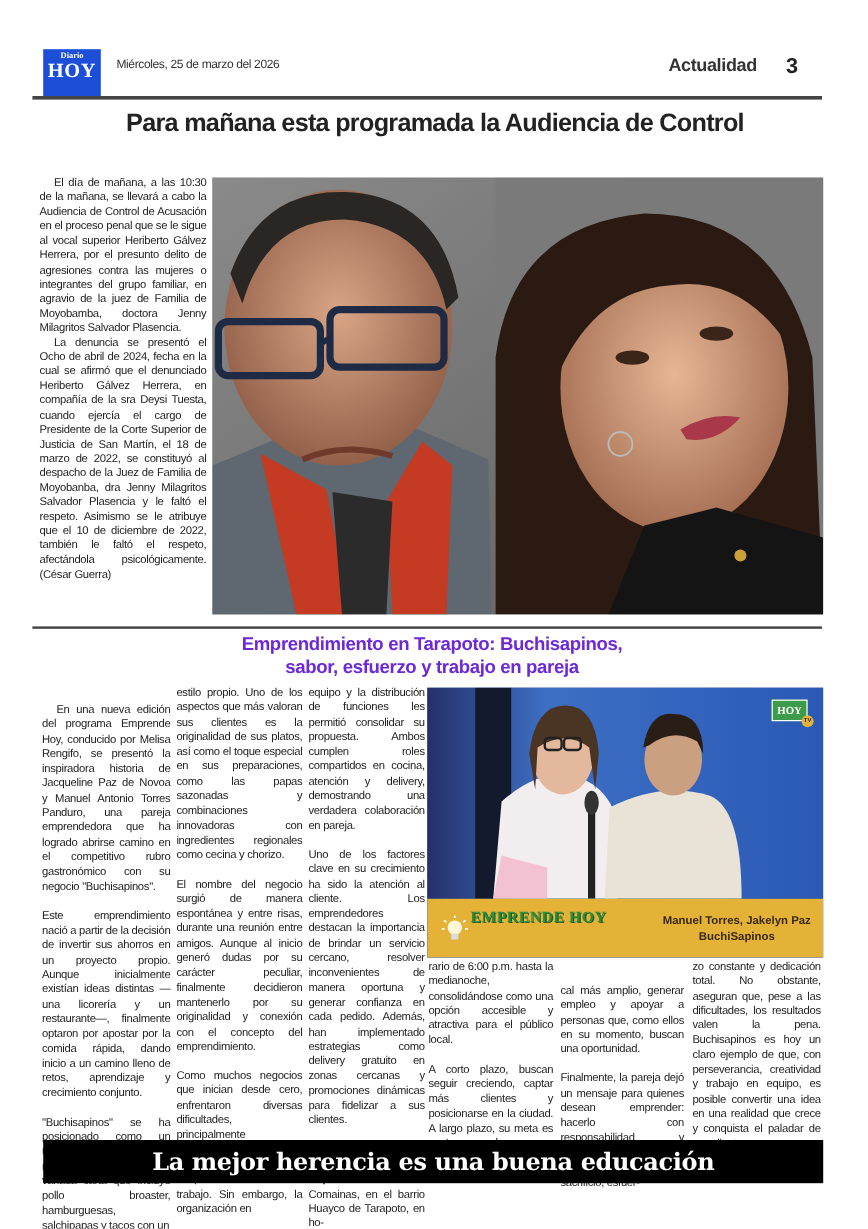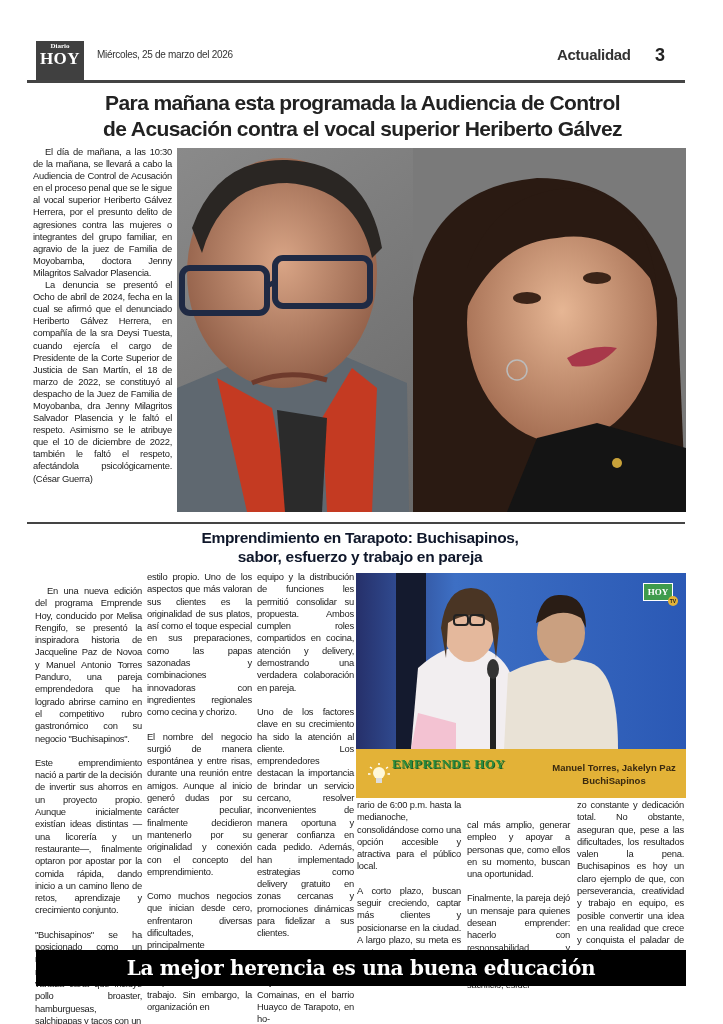--- a/index.html
+++ b/index.html
@@ -1,41 +1,41 @@
 <!DOCTYPE html>
 <html><head>
 <meta charset="utf-8">
 <style>
   html, body { margin: 0; padding: 0; background: #ffffff; }
   body { width: 723px; height: 1024px; position: relative; overflow: hidden; font-family: "Liberation Sans", sans-serif; color: #222; }
   .abs { position: absolute; }
 
   
-  .logo { left: 36px; top: 41px; width: 48px; height: 40px; background: #404040; color: #fff; text-align: center; }
+  .logo { left: 36px; top: 41px; width: 48px; height: 40px; background: #1d4ed8; color: #fff; text-align: center; }
   .logo .small { font-family: "Liberation Serif", serif; font-size: 7px; font-weight: bold; line-height: 8px; display: block; padding-top: 1px; }
   .logo .big { font-family: "Liberation Serif", serif; font-size: 17px; font-weight: bold; line-height: 17px; display: block; letter-spacing: 0.5px; }
   .date { left: 97px; top: 49px; font-size: 10px; color: #333; letter-spacing: -0.3px; }
   .section { left: 557px; top: 46px; font-size: 15px; font-weight: bold; color: #333; letter-spacing: -0.3px; }
   .pagenum { left: 655px; top: 45px; font-size: 18px; font-weight: bold; color: #222; }
   .rule-top { left: 27px; top: 80px; width: 658px; height: 3px; background: #444; }
 
   
   .headline1 { left: 60px; top: 90px; width: 605px; text-align: center; font-size: 21px; font-weight: bold; line-height: 26px; color: #222; letter-spacing: -0.6px; }
 
   
   .col1 { left: 33px; top: 146px; width: 139px; font-size: 9.4px; line-height: 12.1px; text-align: justify; color: #222; letter-spacing: -0.25px; }
   .col1 p { margin: 0; text-indent: 12px; }
 
   
   .photo1 { left: 177px; top: 148px; width: 509px; height: 364px; overflow: hidden; background: #6e6e6e; }
 
   .rule-mid { left: 27px; top: 522px; width: 658px; height: 2px; background: #444; }
 
   
-  .headline2 { left: 130px; top: 528px; width: 460px; text-align: center; font-size: 15.5px; font-weight: bold; line-height: 19px; color: #0f172a; letter-spacing: -0.3px; }
+  .headline2 { left: 130px; top: 528px; width: 460px; text-align: center; font-size: 15.5px; font-weight: bold; line-height: 19px; color: #6d28d9; letter-spacing: -0.3px; }
 
   
   .col2 { font-size: 9.4px; line-height: 12.3px; text-align: justify; color: #222; letter-spacing: -0.25px; }
   .col2 p { margin: 0 0 12px 0; }
   .col2 p.first { text-indent: 12px; }
   .c2a { left: 35px; top: 585px; width: 107px; }
   .c2b { left: 147px; top: 571px; width: 105px; }
   .c2c { left: 257px; top: 571px; width: 97px; }
   .c2d { left: 357px; top: 799px; width: 104px; }
   .c2e { left: 467px; top: 819px; width: 103px; }
@@ -60,21 +60,20 @@
   <span class="small">Diario</span>
   <span class="big">HOY</span>
 </div>
 <div class="abs date">Miércoles, 25 de marzo del 2026</div>
 <div class="abs section">Actualidad</div>
 <div class="abs pagenum">3</div>
 <div class="abs rule-top"></div>
 
 <div class="abs headline1">
   <div>Para mañana esta programada la Audiencia de Control</div>
-  <div>de Acusación contra el vocal superior Heriberto Gálvez</div>
 </div>
 
 <div class="abs col1">
   <p>El día de mañana, a las 10:30 de la mañana, se llevará a cabo la Audiencia de Control de Acusación en el proceso penal que se le sigue al vocal superior Heriberto Gálvez Herrera, por el presunto delito de agresiones contra las mujeres o integrantes del grupo familiar, en agravio de la juez de Familia de Moyobamba, doctora Jenny Milagritos Salvador Plasencia.</p>
   <p>La denuncia se presentó el Ocho de abril de 2024, fecha en la cual se afirmó que el denunciado Heriberto Gálvez Herrera, en compañía de la sra Deysi Tuesta, cuando ejercía el cargo de Presidente de la Corte Superior de Justicia de San Martín, el 18 de marzo de 2022, se constituyó al despacho de la Juez de Familia de Moyobanba, dra Jenny Milagritos Salvador Plasencia y le faltó el respeto. Asimismo se le atribuye que el 10 de diciembre de 2022, también le faltó el respeto, afectándola psicológicamente.(César Guerra)</p>
 </div>
 
 <div class="abs photo1" aria-label="Heriberto Gálvez y Jenny Milagritos Salvador Plasencia">
   <svg width="509" height="364" viewBox="0 0 509 364">
     <defs>

